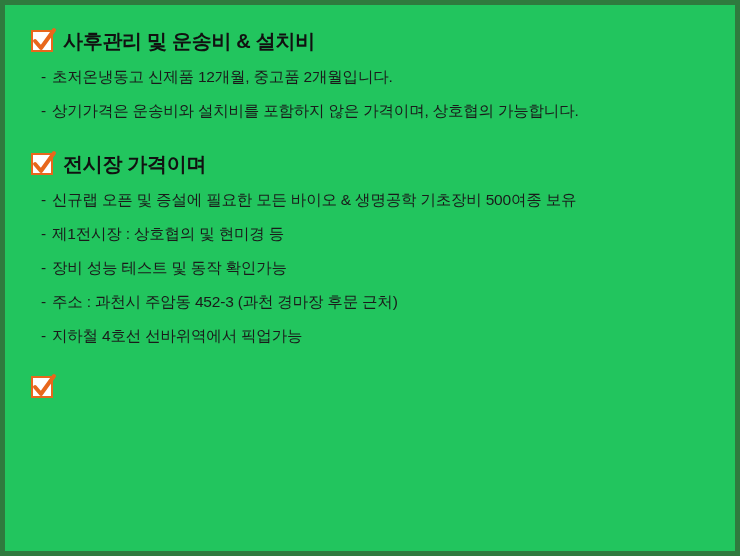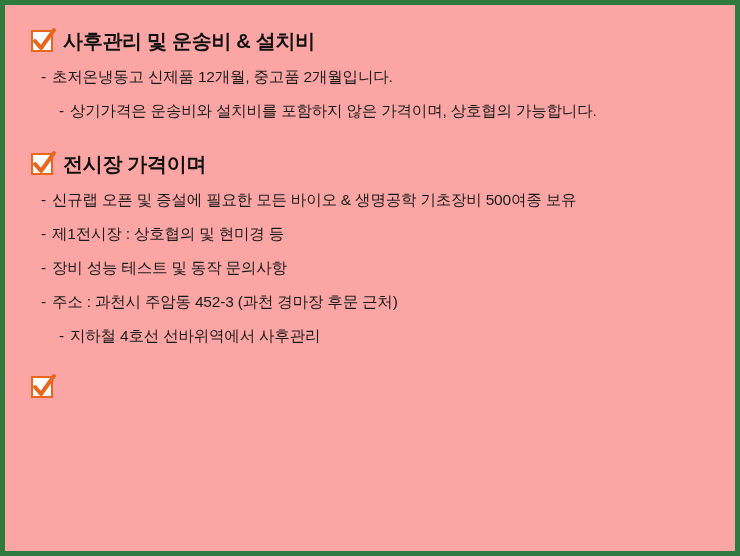--- a/index.html
+++ b/index.html
@@ -11,21 +11,21 @@
     height: 556px;
     background: #ffffff;
     font-family: "Liberation Sans", sans-serif;
     overflow: hidden;
   }
   .page {
     box-sizing: border-box;
     width: 740px;
     height: 556px;
     border: 5px solid #2f7a3e;
-    background: #fca5a5;
+    background: #22c55e;
     padding: 24px 26px 10px 26px;
   }
   .section {
     margin-bottom: 6px;
   }
   .section.sec-1 { margin-bottom: 30px; }
   .section.sec-2 { margin-bottom: 30px; }
   .section-head {
     display: flex;
     align-items: center;
@@ -60,21 +60,21 @@
     padding: 0 0 0 10px;
   }
   .bullets li {
     font-size: 15.5px;
     color: #1a1a1a;
     line-height: 1.35;
     margin-bottom: 13px;
     letter-spacing: -0.2px;
     white-space: nowrap;
   }
-  .bullets li:last-child { margin-bottom: 0; margin-left: 18px; }
+  .bullets li:last-child { margin-bottom: 0; }
   .dash {
     display: inline-block;
     width: 11px;
   }
 </style>
 </head>
 <body>
 
 <div class="page">
 
@@ -98,23 +98,23 @@
       <span class="check-icon">
         <svg width="26" height="28" viewBox="0 0 26 28" xmlns="http://www.w3.org/2000/svg">
           <path d="M4 14 L10 21 L23 3" fill="none" stroke="#e8671c" stroke-width="4" stroke-linecap="round" stroke-linejoin="round"></path>
         </svg>
       </span>
       <span class="section-title">전시장 가격이며</span>
     </div>
     <ul class="bullets">
       <li><span class="dash">-</span><span>신규랩 오픈 및 증설에 필요한 모든 바이오 &amp; 생명공학 기초장비 500여종 보유</span></li>
       <li><span class="dash">-</span><span>제1전시장 : 상호협의 및 현미경 등</span></li>
-      <li><span class="dash">-</span><span>장비 성능 테스트 및 동작 문의사항</span></li>
+      <li><span class="dash">-</span><span>장비 성능 테스트 및 동작 확인가능</span></li>
       <li><span class="dash">-</span><span>주소 : 과천시 주암동 452-3 (과천 경마장 후문 근처)</span></li>
-      <li><span class="dash">-</span><span>지하철 4호선 선바위역에서 사후관리</span></li>
+      <li><span class="dash">-</span><span>지하철 4호선 선바위역에서 픽업가능</span></li>
     </ul>
   </div>
 
   <div class="section sec-3">
     <div class="section-head">
       <span class="check-icon">
         <svg width="26" height="28" viewBox="0 0 26 28" xmlns="http://www.w3.org/2000/svg">
           <path d="M4 14 L10 21 L23 3" fill="none" stroke="#e8671c" stroke-width="4" stroke-linecap="round" stroke-linejoin="round"></path>
         </svg>
       </span>

